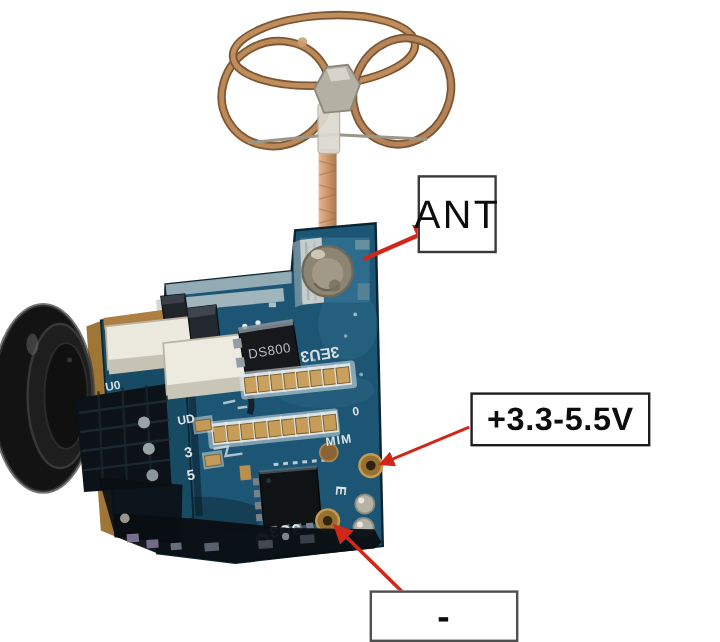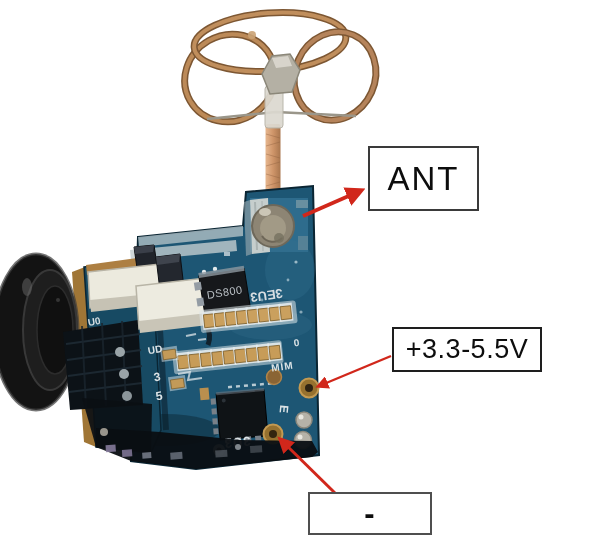--- a/index.html
+++ b/index.html
@@ -8,26 +8,26 @@
     overflow:hidden;font-family:"Liberation Sans",sans-serif;
   }
   .stage svg{position:absolute;left:0;top:0;}
   .callout{
     position:absolute;background:#ffffff;color:#0d0d0d;
     display:flex;align-items:center;justify-content:center;
     font-family:"Liberation Sans",sans-serif;line-height:1;
     box-sizing:border-box;
   }
   .callout.ant{
-    left:368px;top:146px;width:111px;height:65px;
+    left:348px;top:146px;width:66px;height:65px;
     border:2px solid #3a3a3a;font-size:33px;letter-spacing:2px;
   }
   .callout.volt{
     left:392px;top:327px;width:150px;height:45px;
-    border:2px solid #1e1e1e;font-size:27px;letter-spacing:0.5px;
+    border:2px solid #1e1e1e;font-size:27px;letter-spacing:0.5px;font-weight:bold;
   }
   .callout.gnd{
     left:308px;top:492px;width:124px;height:43px;
     border:2px solid #4f4f4f;font-size:31px;
   }
   .callout.gnd .dash{font-weight:700;margin-right:1px;}
 </style>
 </head>
 <body>
 

